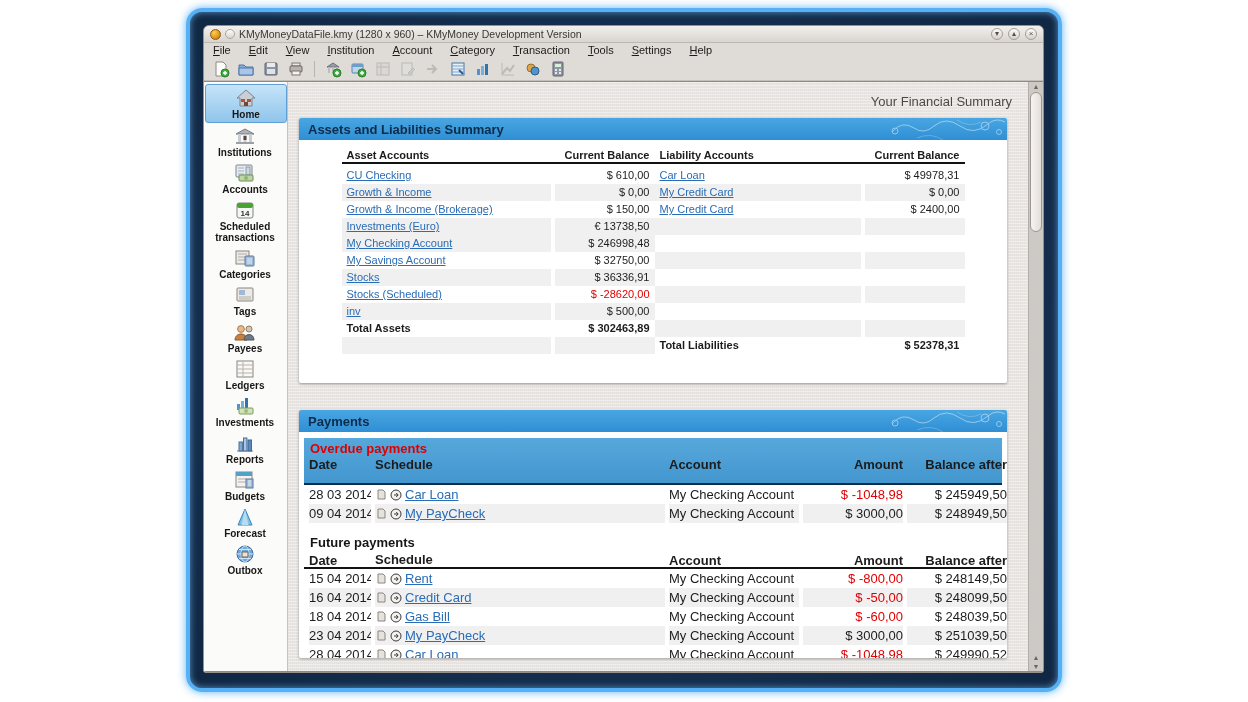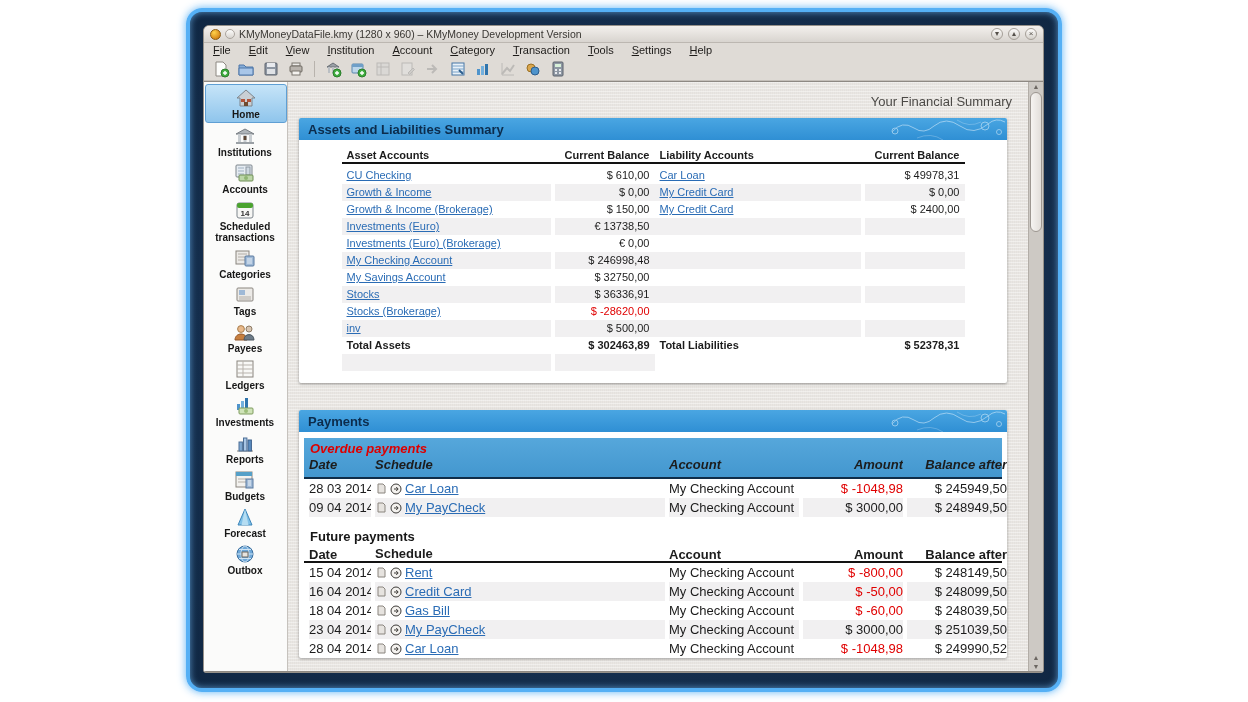--- a/index.html
+++ b/index.html
@@ -84,21 +84,21 @@
   .al-row .val  { width:100px; text-align:right; padding-right:5px; white-space:nowrap; }
   .al-row.alt .cell { background:#f1f0f1; }
   .al-head { height:18px; line-height:18px; font-weight:bold; border-bottom:2px solid #121212;
              margin-bottom:3px; }
   .al-row.total { font-weight:bold; }
   .al-row.networth { font-weight:bold; border-top:1px solid #bdbab6; border-bottom:1px solid #bdbab6;margin-top:31px; }
   a.link { color:#2a6cb5; text-decoration:underline; cursor:pointer; }
 
   
   .ov-block { background:linear-gradient(#56a7db,#4397cf); border-bottom:2px solid #0f2d49;
-              padding:2px 0 4px 0;font-style:italic; }
+              padding:2px 0 10px 0; }
   .ov-title { font-size:13px; font-weight:bold; color:#dd0000; padding:1px 0 0 6px; }
   .pay-row { display:grid; grid-template-columns:62px 290px 130px 100px 100px; column-gap:4px;
              height:19px; line-height:19px; font-size:13px; color:#1c1c1c; padding:0 5px; }
   .pay-row > span, .pay-row > a { white-space:nowrap; overflow:hidden; }
   .pay-header { font-weight:bold; height:17px; line-height:17px; }
   .pay-header .c-amt, .pay-header .c-bal { text-align:right; }
   .future-header { border-bottom:2px solid #121212; }
   .c-amt, .c-bal { text-align:right; }
   .neg { color:#e00000; }
   .pay-row.alt > span { background:#f1f0f1; }
@@ -433,38 +433,34 @@
                 <span class="cell val">$ 0,00</span>
                   </div>
               <div class="al-row">
                 <span class="cell name"><a class="link">Growth &amp; Income (Brokerage)</a></span>
                 <span class="cell val">$ 150,00</span>
                   </div>
               <div class="al-row alt">
                 <span class="cell name"><a class="link">Investments (Euro)</a></span>
                 <span class="cell val">€ 13738,50</span>
                   </div>
-              <div class="al-row">
-                <span class="cell name"><a class="link">Investments (Euro) (Brokerage)</a></span>
-                <span class="cell val">€ 0,00</span>
-                  </div>
               <div class="al-row alt">
                 <span class="cell name"><a class="link">My Checking Account</a></span>
                 <span class="cell val">$ 246998,48</span>
                   </div>
               <div class="al-row">
                 <span class="cell name"><a class="link">My Savings Account</a></span>
                 <span class="cell val">$ 32750,00</span>
                   </div>
               <div class="al-row alt">
                 <span class="cell name"><a class="link">Stocks</a></span>
                 <span class="cell val">$ 36336,91</span>
                   </div>
               <div class="al-row">
-                <span class="cell name"><a class="link">Stocks (Brokerage)</a></span>
+                <span class="cell name"><a class="link">Stocks (Scheduled)</a></span>
                 <span class="cell val neg">$ -28620,00</span>
                   </div>
               <div class="al-row alt">
                 <span class="cell name"><a class="link">inv</a></span>
                 <span class="cell val">$ 500,00</span>
                   </div>
               <div class="al-row total">
                 <span class="cell name">Total Assets</span>
                 <span class="cell val">$ 302463,89</span>
                   </div>

